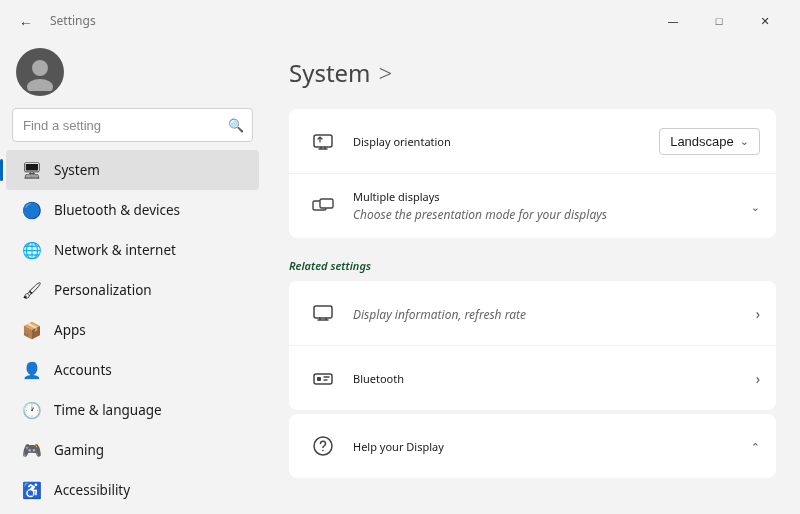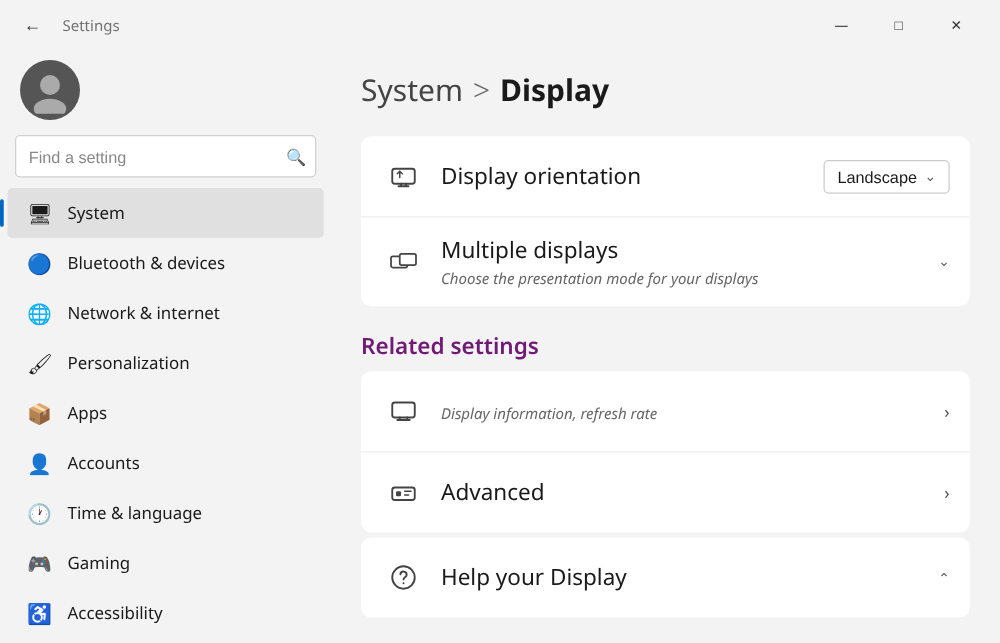--- a/index.html
+++ b/index.html
@@ -212,21 +212,21 @@
       justify-content: center;
       flex-shrink: 0;
       margin-right: 12px;
       font-size: 20px;
       color: #444;
     }
     .card-row-content {
       flex: 1;
     }
     .card-row-title {
-      font-size: 18px;
+      font-size: 11px;
       color: #1a1a1a;
       font-weight: 400;
     }
     .card-row-subtitle {
       font-size: 12px;
       color: #666;
       margin-top: 2px;
       font-style: italic;
     }
     .card-row-control {
@@ -254,24 +254,25 @@
     .chevron-right {
       font-size: 14px;
       color: #555;
     }
     .chevron-up {
       font-size: 11px;
       color: #555;
     }
 
     .section-label {
-      font-size: 18px;
+      font-size: 11px;
       font-weight: 600;
-      color: #701a75;
+      color: #14532d;
       padding: 16px 0 8px 0;
+      font-style: italic;
     }
 
     
     .content::-webkit-scrollbar { width: 6px; }
     .content::-webkit-scrollbar-thumb { background: #c0c0c0; border-radius: 3px; }
     .nav-list::-webkit-scrollbar { width: 4px; }
     .nav-list::-webkit-scrollbar-thumb { background: #ccc; border-radius: 2px; }
   </style>
 </head>
 <body>
@@ -343,21 +344,20 @@
     <span>Accessibility</span>
   </li>
       </ul>
   </div>
 
   <div class="content">
     <div class="page-header">
       <div class="breadcrumb">
         <span class="breadcrumb-parent">System</span>
         <span class="breadcrumb-sep">&gt;</span>
-        <span class="breadcrumb-current">Display</span>
       </div>
     </div>
 
     <div class="card">
         <div class="card-row">
       <div class="card-row-icon">
             <svg width="22" height="22" viewBox="0 0 22 22" fill="none">
               <rect x="2" y="5" width="18" height="12" rx="2" stroke="#444" stroke-width="1.5"></rect>
               <path d="M9 17v2M13 17v2M7 19h8" stroke="#444" stroke-width="1.5" stroke-linecap="round"></path>
               <path d="M6 9l2-2 2 2M8 7v5" stroke="#444" stroke-width="1.2" stroke-linecap="round"></path>
@@ -411,21 +411,21 @@
     </div>
           <div class="card-row">
       <div class="card-row-icon">
               <svg width="22" height="22" viewBox="0 0 22 22" fill="none">
                 <rect x="2" y="7" width="18" height="10" rx="2" stroke="#444" stroke-width="1.5"></rect>
                 <rect x="5" y="10" width="4" height="4" rx="1" fill="#444"></rect>
                 <path d="M12 10h5M12 13h3" stroke="#444" stroke-width="1.3" stroke-linecap="round"></path>
               </svg>
             </div>
       <div class="card-row-content">
-        <div class="card-row-title">Advanced</div>
+        <div class="card-row-title">Bluetooth</div>
 
       </div>
       <div class="card-row-control">
               <span class="chevron-right">›</span>
             </div>
     </div>
         </div>
         <div class="card" style="margin-bottom: 4px;">
           <div class="card-row">
       <div class="card-row-icon">

